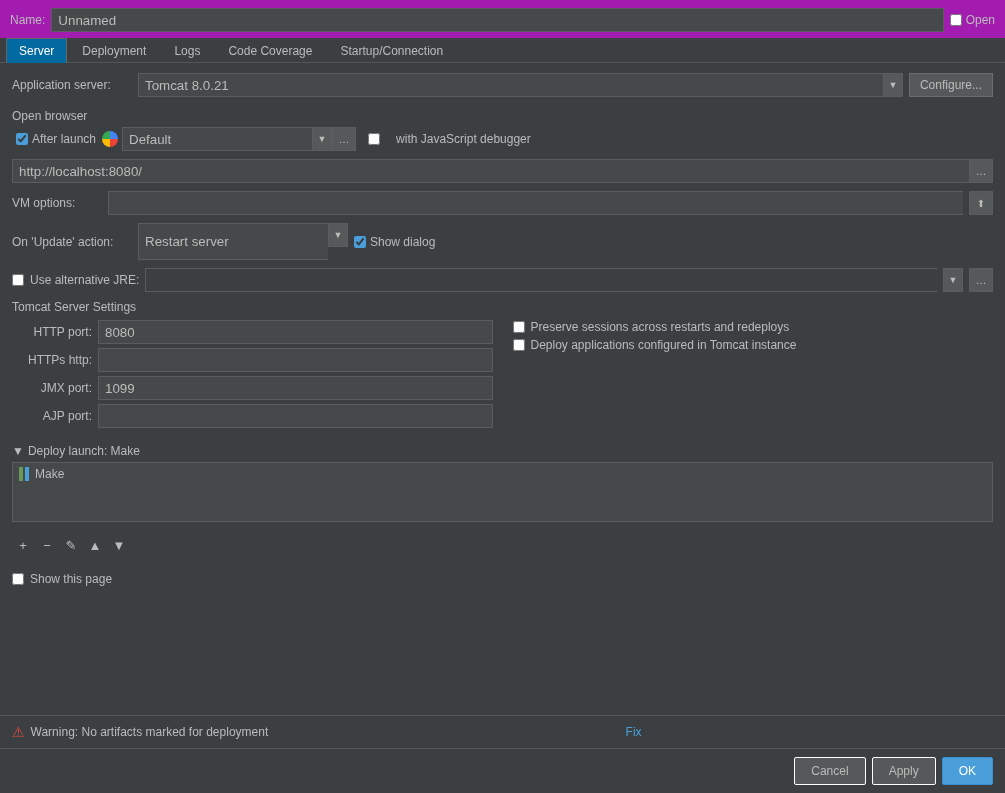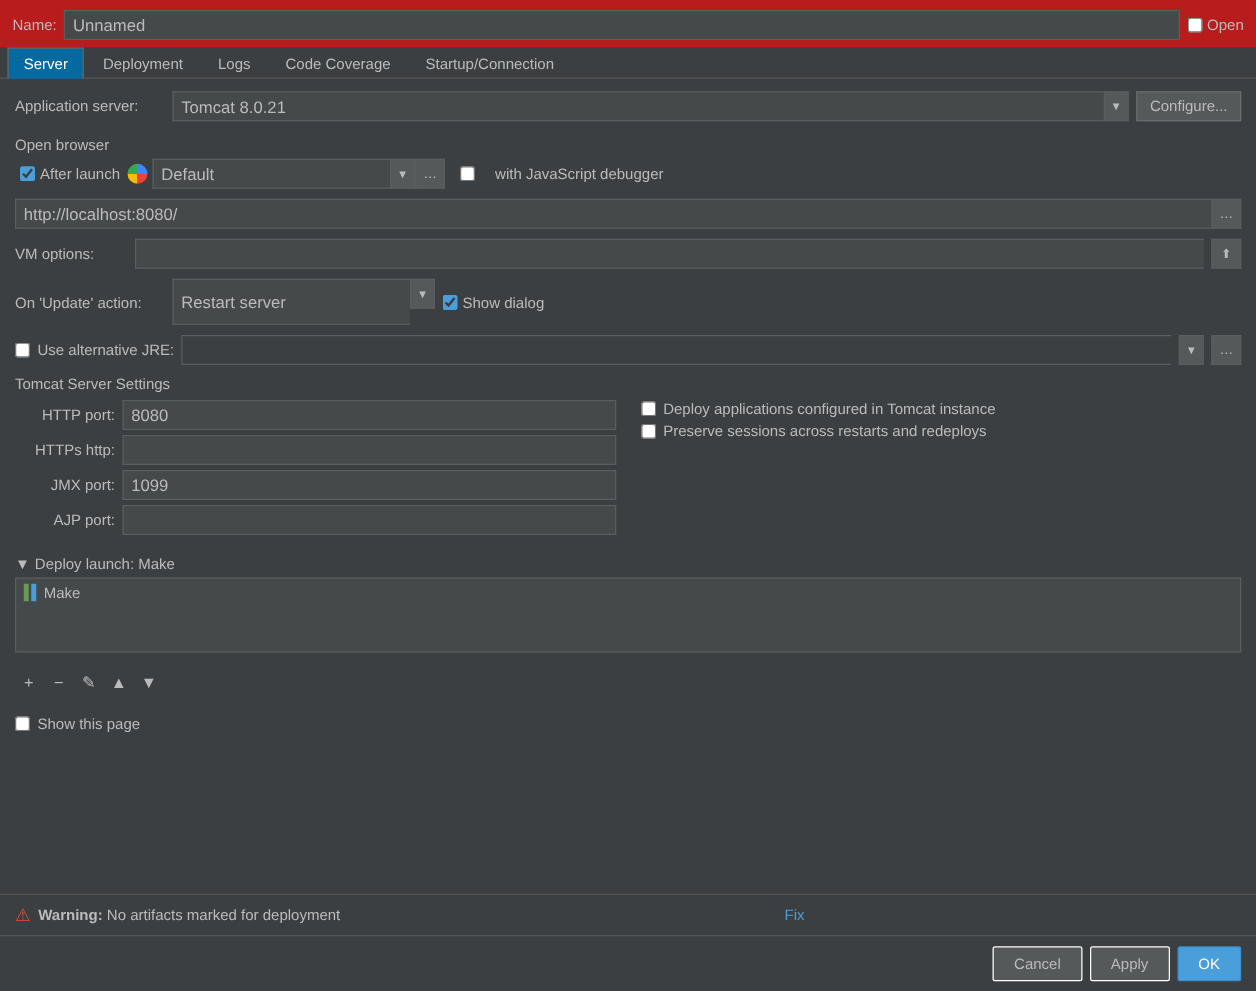--- a/index.html
+++ b/index.html
@@ -20,21 +20,21 @@
       display: flex;
       flex-direction: column;
     }
 
     
     .name-row {
       display: flex;
       align-items: center;
       padding: 8px 10px 6px 10px;
       gap: 6px;
-      background: #b91c1c;
+      background: #a21caf;
     }
     .name-label {
       color: #bbbbbb;
       white-space: nowrap;
     }
     .name-input {
       flex: 1;
       background: #45494a;
       border: 1px solid #5a5d5e;
       color: #bbbbbb;
@@ -414,21 +414,21 @@
       padding: 8px 12px;
       display: flex;
       align-items: center;
       gap: 6px;
     }
     .warning-icon {
       color: #e74c3c;
       font-size: 14px;
     }
     .warning-text { color: #bbbbbb; font-size: 12px; }
-    .warning-bold { font-weight: bold; text-align: right; }
+    .warning-bold { font-weight: normal; text-align: right; }
 
     
     .bottom-bar {
       background: #3c3f41;
       border-top: 1px solid #555;
       padding: 8px 12px;
       display: flex;
       align-items: center;
       justify-content: flex-end;
       gap: 6px;
@@ -558,25 +558,25 @@
             <input type="text" class="port-input" value="1099" style="">
           </div>
           <div class="port-row">
             <span class="port-label">AJP port:</span>
             <input type="text" class="port-input" value="" style="">
           </div>
         </div>
         <div class="settings-right">
           <div class="checkbox-row">
             <input type="checkbox" class="cb" style="">
-            <span>Deploy applications configured in Tomcat instance</span>
+            <span>Preserve sessions across restarts and redeploys</span>
           </div>
           <div class="checkbox-row">
             <input type="checkbox" class="cb" style="">
-            <span>Preserve sessions across restarts and redeploys</span>
+            <span>Deploy applications configured in Tomcat instance</span>
           </div>
         </div>
       </div>
     </div>
 
     <div class="before-launch">
       <div class="before-launch-header">
         <span>▼</span>
         <span>Deploy launch: Make</span>
       </div>

